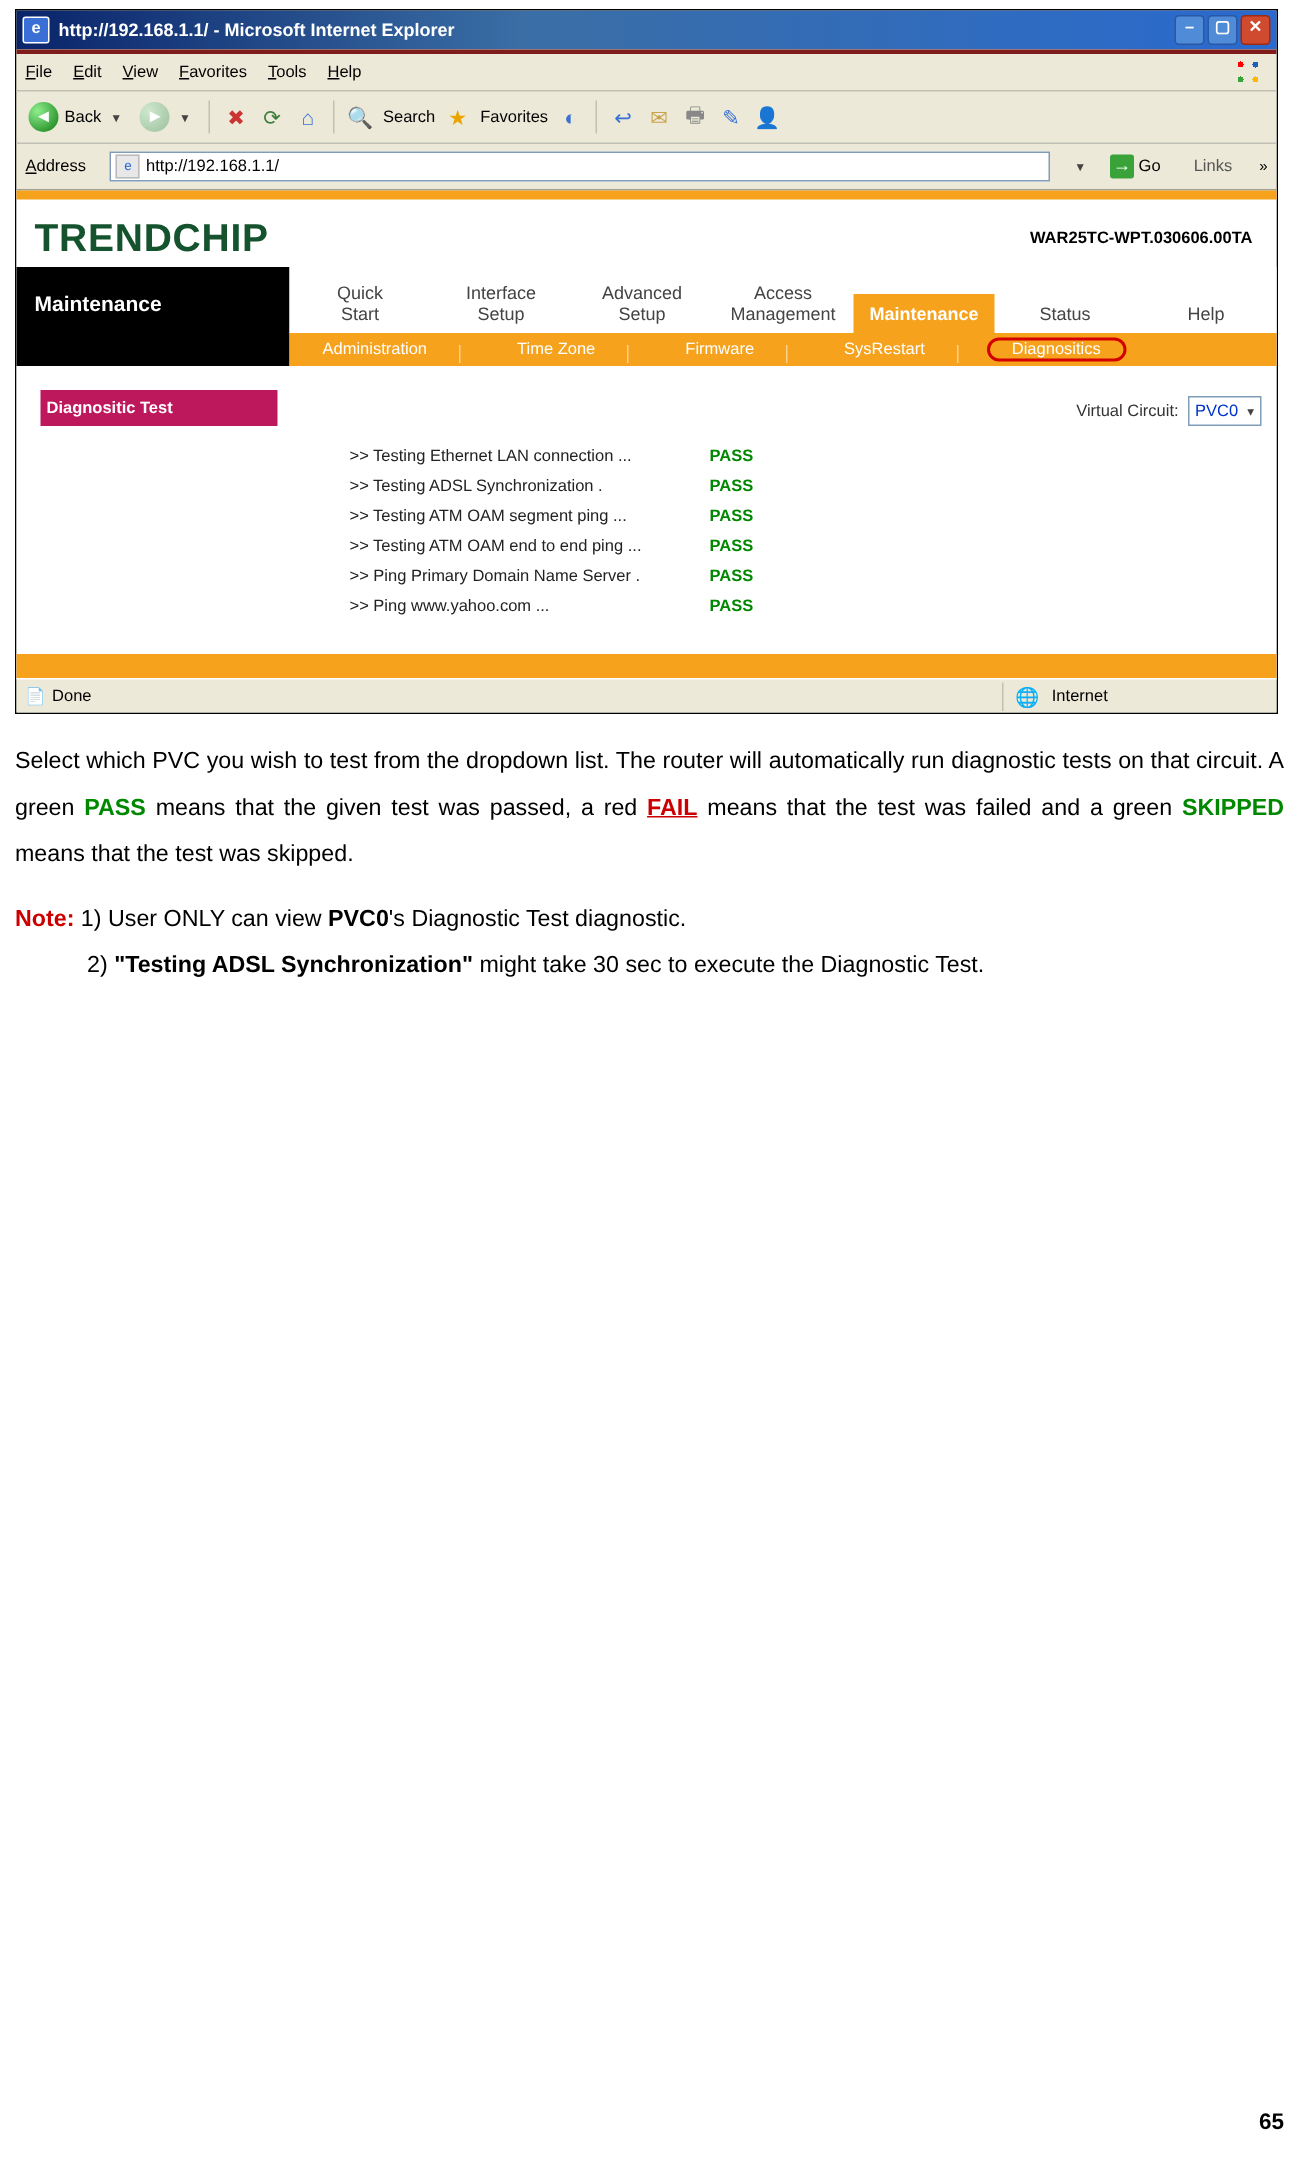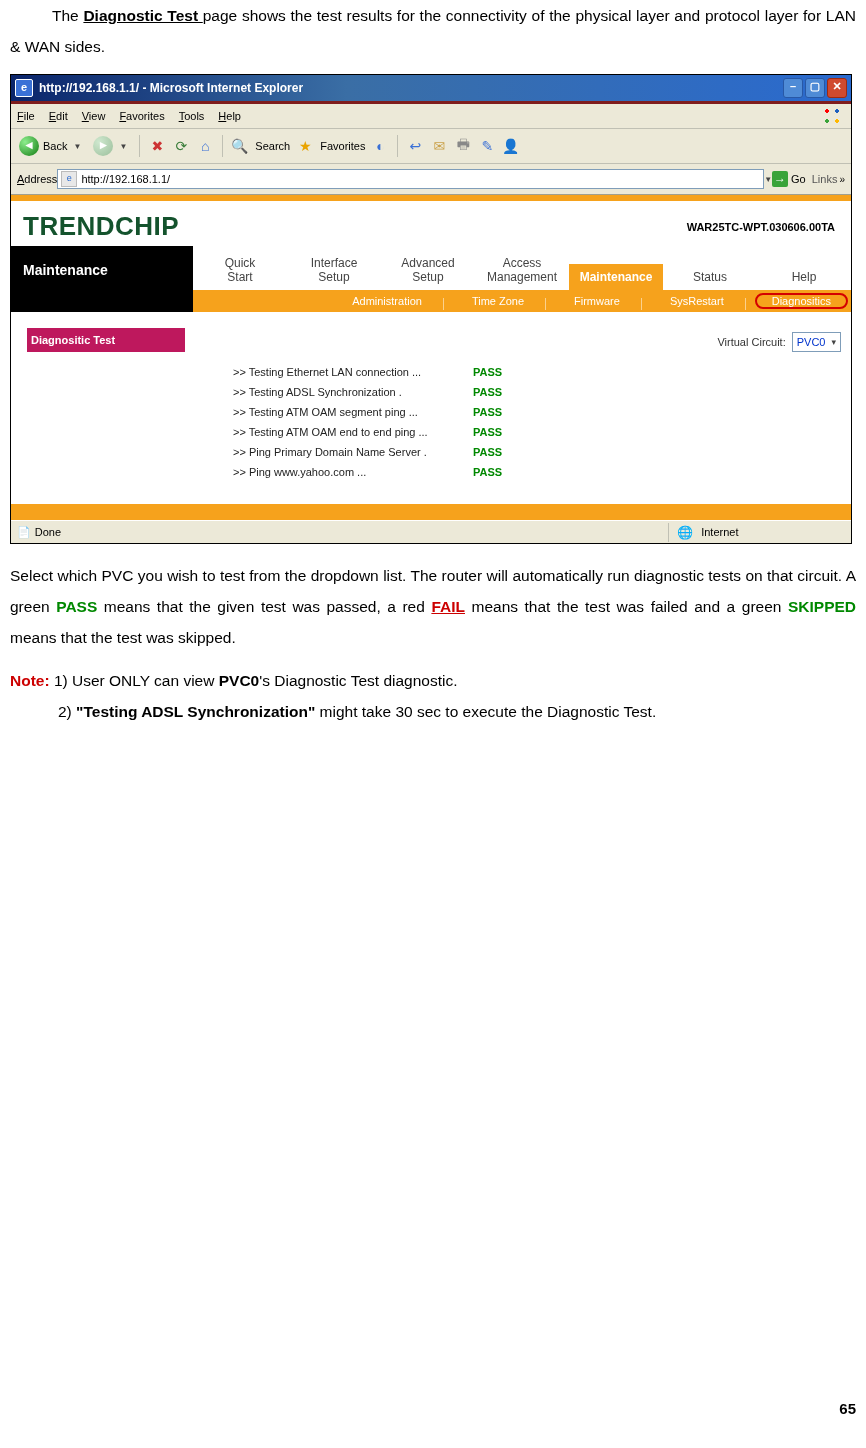--- a/index.html
+++ b/index.html
@@ -140,21 +140,21 @@
   }
   .vsep { width:1px; height:22px; background:#c0c0b4; margin: 0 2px; }
   .search-lbl, .fav-lbl { font-size: 11px; }
 
   .addrbar {
     background: #ece9d8;
     display: flex;
     align-items: center;
     padding: 3px 6px;
     border-top: 1px solid #c0c0b4;
-    gap: 0;
+    gap: 16px;
     height: 24px;
   }
   .addrbar-label { font-size: 11px; }
   .addr-input {
     flex: 1;
     display: flex;
     align-items: center;
     background: #fff;
     border: 1px solid #7f9db9;
     height: 18px;
@@ -238,23 +238,22 @@
   .tab1.active {
     background:#f6a21c;
     color:#fff;
     font-weight:bold;
   }
   .tab-row-2 {
     display:flex;
     background:#f6a21c;
     height:22px;
     align-items:center;
-    padding-left:11px;
-    gap:6px;
-    justify-content:flex-end;
+    padding-left:0;
+    gap:16px;
   }
   .tab2 {
     color:#fff;
     font-size:11px;
     padding: 0 22px;
     position:relative;
   }
   .tab2:not(:last-child)::after{
     content:"";
     position:absolute; right:0; top:3px;
@@ -320,23 +319,20 @@
     padding:2px 8px;
     display:flex; align-items:center; gap:4px;
     min-width:160px;
   }
   .note-indent { padding-left:48px; }
 </style>
 </head>
 <body>
 
 <div class="page">
-  <p class="body-text indent-first">
-    <span>The </span><span class="bold underline">Diagnostic Test </span><span>page shows the test results for the connectivity of the physical layer and protocol layer for LAN &amp; WAN sides.</span>
-  </p>
 
   <div class="screenshot">
     <div class="titlebar">
       <div class="titlebar-icon">e</div>
       <span>http://192.168.1.1/ - Microsoft Internet Explorer</span>
       <div class="spacer"></div>
       <div class="titlebar-btns">
         <div class="tbtn">–</div>
         <div class="tbtn">▢</div>
         <div class="tbtn close">✕</div>

